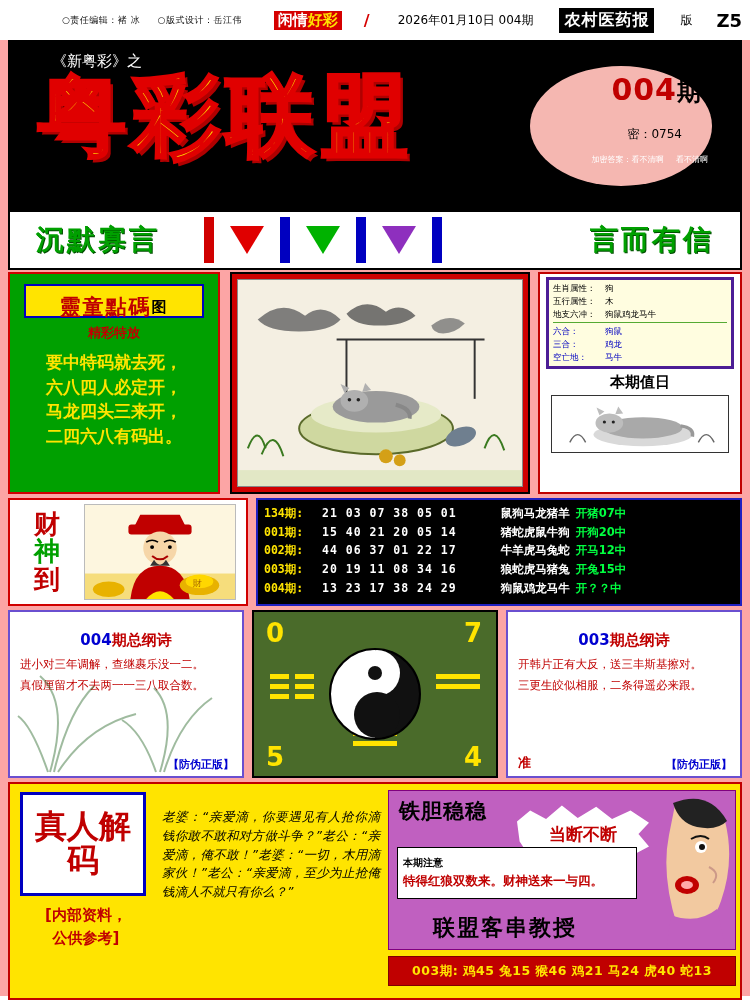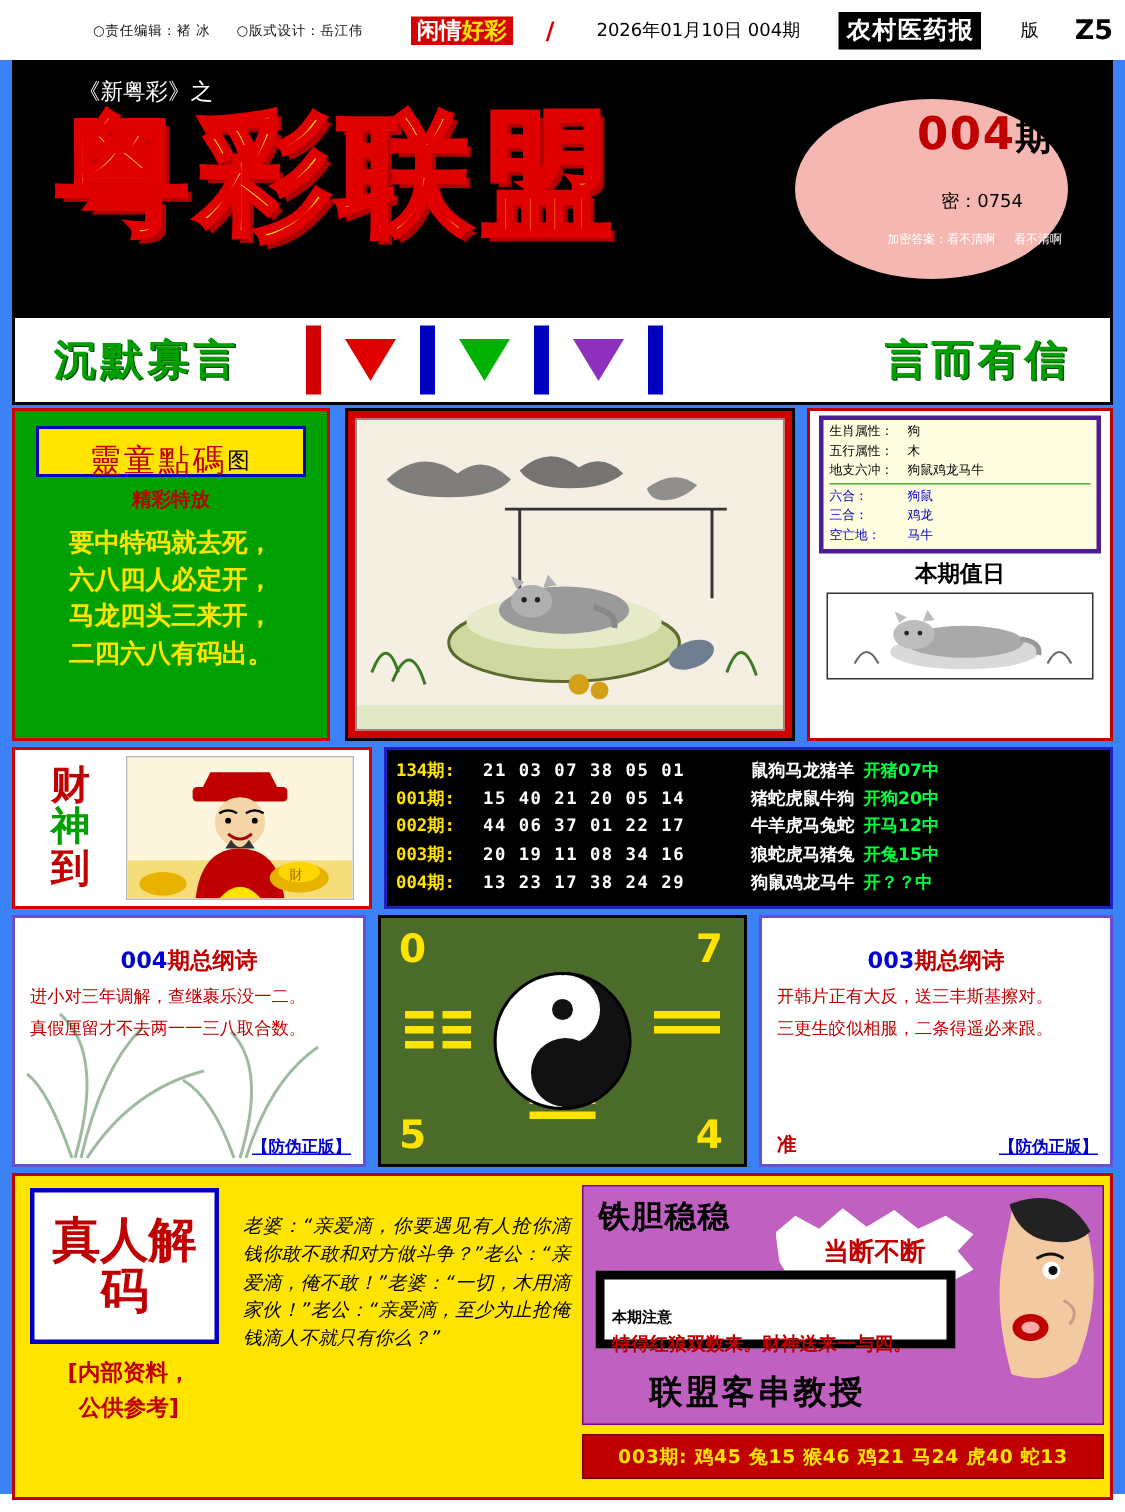--- a/index.html
+++ b/index.html
@@ -3,21 +3,21 @@
 <meta charset="utf-8">
 <style>
   * { box-sizing: border-box; }
   html, body { margin:0; padding:0; }
   body {
     width:750px; height:1008px;
     background:#ffffff;
     font-family:"DejaVu Sans","Liberation Sans",sans-serif;
     overflow:hidden;
   }
-  .page { position:relative; width:750px; height:996px; background:#3b82f6; }
+  .page { position:relative; width:750px; height:996px; background:#fca5a5; }
 
   
   .topbar {
     position:absolute; left:0; top:0; width:750px; height:40px;
     display:flex; align-items:center; background:#fff;
   }
   .topbar .credits {
     font-size:9px; color:#111; margin-left:62px; letter-spacing:0.5px;
     white-space:nowrap;
   }
@@ -103,21 +103,21 @@
   }
   .col-left {
     position:absolute; left:0; top:0; width:212px; height:222px;
     background:#00a000; border:2px solid #d00000;
   }
   .ld-banner {
     margin:10px auto 0; width:180px; height:34px; background:#ffe400;
     border:2px solid #0000c0; display:flex; align-items:center; justify-content:center;
   }
   .ld-banner span {
-    font-size:21px; font-weight:normal; color:#c00000; letter-spacing:2px;
+    font-size:21px; font-weight:bold; color:#c00000; letter-spacing:2px;
     font-family:"DejaVu Serif","Liberation Serif",serif;
     margin-top:12px;
   }
   .ld-banner .blk { color:#000; font-size:15px; }
   .ld-sub {
     text-align:center; font-size:13px; color:#c00000; font-weight:bold;
     margin-top:6px;
   }
   .ld-poem {
     margin-top:8px; text-align:center; color:#ffe400; font-size:17px;
@@ -203,21 +203,20 @@
     margin:19px 0 2px; text-align:center; font-size:15px; font-weight:bold;
     color:#c00000;
   }
   .poem h3 .b { color:#0000d0; }
   .poem .lines {
     margin:4px 10px 0; font-size:11.5px; color:#c00000; line-height:1.8;
   }
   .poem .fang {
     position:absolute; right:8px; bottom:4px; font-size:11px; color:#0000d0;
     font-weight:bold;
-    text-decoration:underline;
   }
   .poem .zhun {
     position:absolute; left:10px; bottom:4px; font-size:13px; color:#c00000;
     font-weight:bold;
   }
   .taiji {
     position:absolute; left:244px; top:0; width:246px; height:168px;
     background:#4a6b2a; border:2px solid #000;
   }
   .tj-num { position:absolute; font-size:26px; font-weight:bold; color:#ffe400; }
@@ -282,21 +281,21 @@
   }
   .burst {
     position:absolute; left:128px; top:12px; width:132px; height:62px;
     background:#fff; color:#c00000; font-weight:bold; font-size:17px;
     display:flex; align-items:center; justify-content:center;
     clip-path:polygon(0% 30%,10% 12%,22% 26%,34% 4%,46% 24%,60% 6%,72% 26%,86% 12%,100% 32%,
                       92% 50%,100% 70%,86% 86%,72% 74%,60% 94%,46% 76%,34% 96%,22% 74%,10% 88%,2% 62%);
   }
   .notebox {
     position:absolute; left:8px; top:56px; width:240px; height:52px;
-    background:#fff; border:6px solid #000000; padding:18px 5px;
+    background:#fff; border:1px solid #000000; padding:8px 5px;
   }
   .notebox .nt { font-size:10px; font-weight:bold; color:#000; }
   .notebox .nc { font-size:12.5px; color:#c00000; font-weight:bold; margin-top:3px; }
   .ll-title {
     position:absolute; left:44px; bottom:6px; font-size:22px; font-weight:bold;
     color:#000; letter-spacing:2px;
   }
   .face {
     position:absolute; right:4px; top:4px; width:74px; height:150px;
   }

